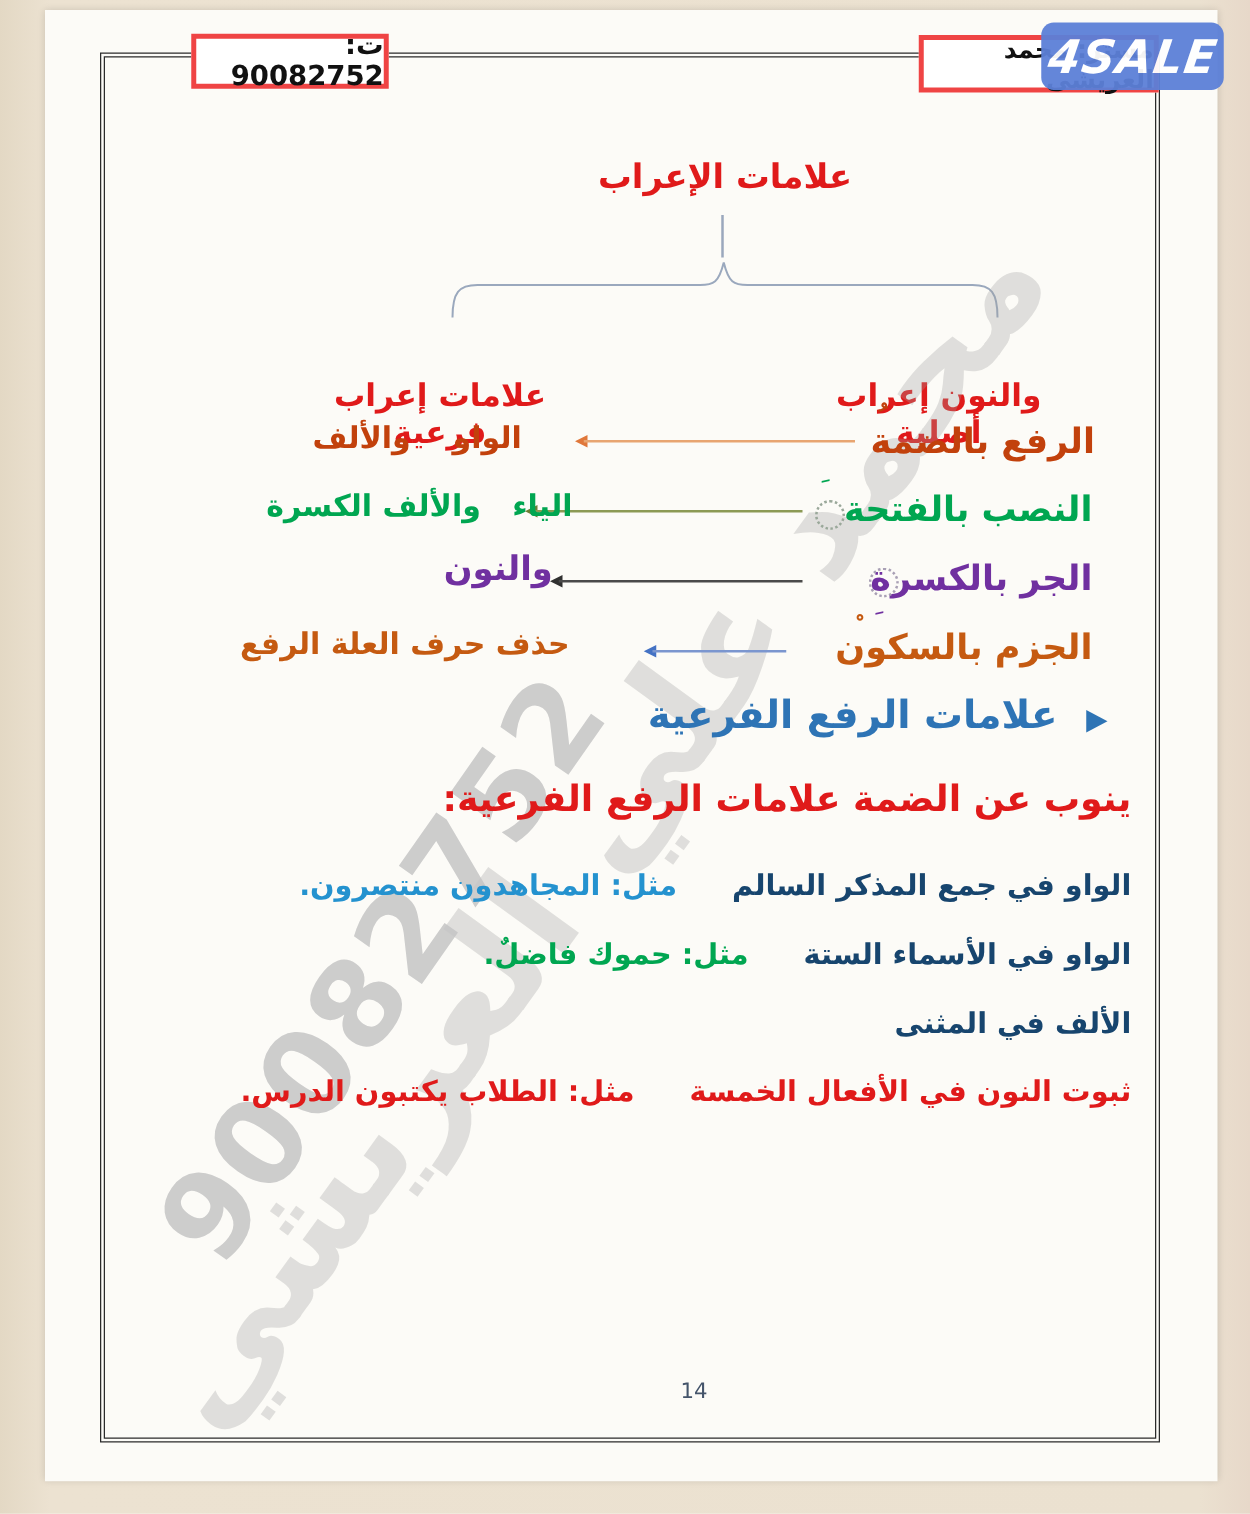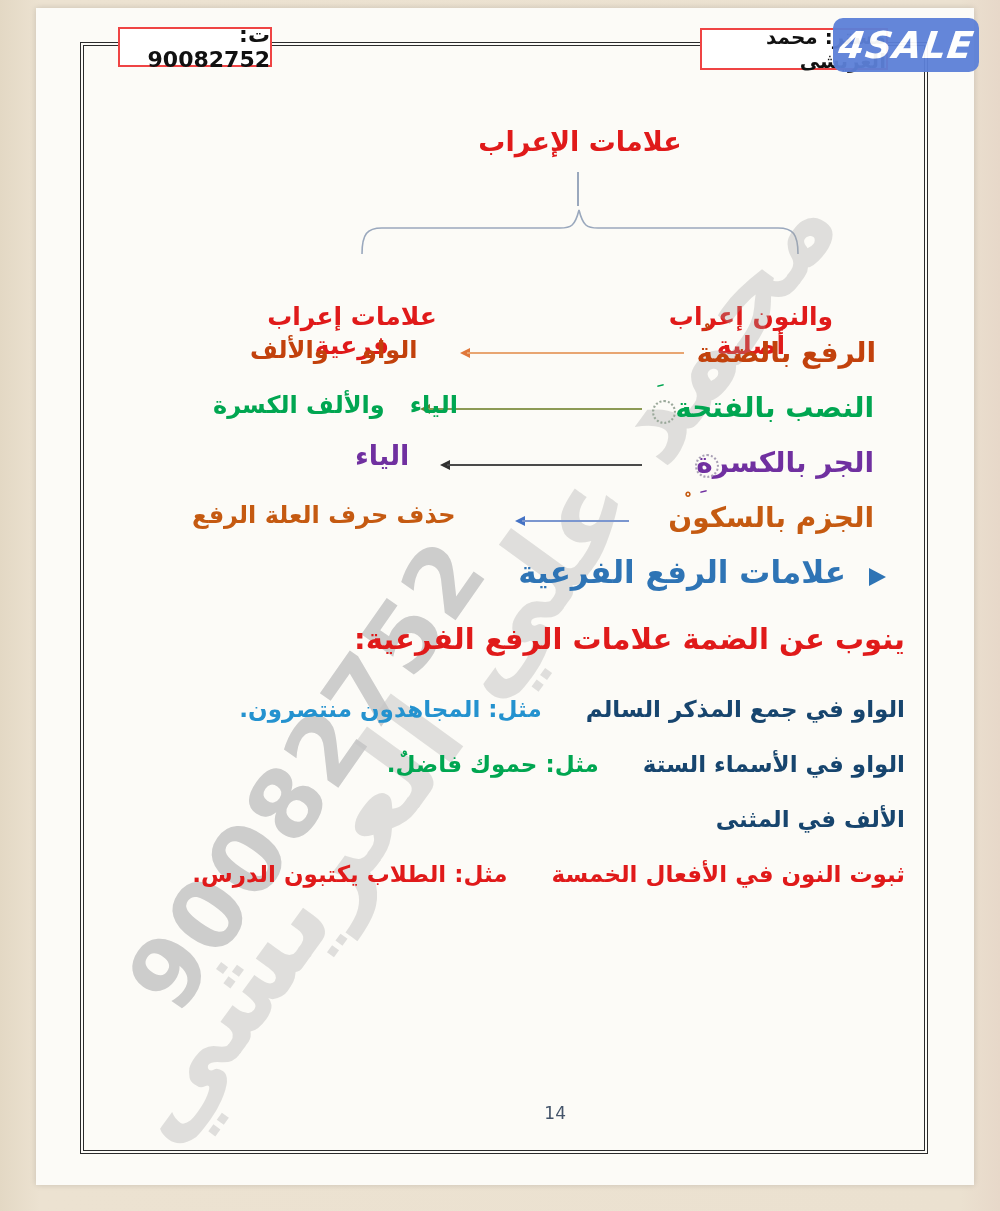--- a/index.html
+++ b/index.html
@@ -12,21 +12,21 @@
   .frame{position:absolute;left:44px;top:34px;width:846px;height:1110px;border:1.5px solid #2b2b2b;z-index:2;}
   .frame::after{content:"";position:absolute;inset:2px;border:1px solid #2b2b2b;}
   .abs{position:absolute;}
 
   
   .wm{position:absolute;z-index:1;font-weight:700;pointer-events:none;}
   .wm-number{left:-9px;top:712px;width:560px;text-align:center;transform:rotate(-55deg);font-size:95px;color:#c5c5c5;opacity:.85;letter-spacing:2px;}
   .wm-name{left:59px;top:487px;width:900px;text-align:center;transform:rotate(-54deg);font-size:118px;color:#9f9f9f;opacity:.30;white-space:nowrap;direction:rtl;}
 
   
-  .hbox{position:absolute;background:#fff;border:2px solid #ef4444;display:flex;align-items:center;justify-content:center;font-weight:700;color:#111;z-index:4;direction:rtl;}
+  .hbox{position:absolute;background:#fff;border:4px solid #ef4444;display:flex;align-items:center;justify-content:center;font-weight:700;color:#111;z-index:4;direction:rtl;margin-left:35px;}
   .box-phone{left:82px;top:19px;width:150px;height:36px;font-size:22px;}
   .box-teacher{left:664px;top:20px;width:184px;height:38px;font-size:20px;}
   .badge{position:absolute;left:797px;top:10px;width:146px;height:54px;background:#5c80d8;border-radius:10px;display:flex;align-items:center;justify-content:center;z-index:10;opacity:.95;}
   .badge span{color:#fff;font-weight:700;font-style:italic;font-size:37px;letter-spacing:1px;transform:skewX(-8deg);}
 
   
   .title{left:394px;top:118px;width:300px;text-align:center;color:#e01a1a;font-size:27px;font-weight:700;direction:rtl;}
   .connector{left:541px;top:164px;width:2px;height:34px;background:#9aa8bd;}
   .brace{left:324px;top:196px;}
   .branch{top:262px;width:240px;text-align:center;color:#e01a1a;font-size:25px;font-weight:700;direction:rtl;margin-top:32px;}
@@ -99,21 +99,21 @@
     </div>
   <div class="rresult c-green" style="left:177px;top:383px;">الياء   والألف الكسرة</div>
 
   <div class="rlabel c-purple" style="right:100px;top:438px;">الجر بالكسرة</div>
   <div class="dcircle" style="left:659px;top:446px;border-color:#a9a0b5;"></div>
   <div class="mark c-purple" style="left:662px;top:462px;font-size:22px;">&nbsp;ِ</div>
   <div class="arrow a3" style="left:404px;top:452px;width:202px;">
       <span class="head"></span>
       <span class="line"></span>
     </div>
-  <div class="rresult c-purple" style="left:319px;top:432px;font-size:27px;">الياء</div>
+  <div class="rresult c-purple" style="left:319px;top:432px;font-size:27px;">والنون</div>
 
   <div class="rlabel c-orange" style="right:100px;top:493px;">الجزم بالسكون</div>
   <div class="mark c-orange" style="left:647px;top:482px;font-size:20px;">&nbsp;ْ</div>
   <div class="arrow a4" style="left:479px;top:508px;width:114px;">
       <span class="head"></span>
       <span class="line"></span>
     </div>
   <div class="rresult c-orange" style="left:156px;top:493px;">حذف حرف العلة الرفع</div>
 
   <div class="abs bullet-tri"></div>

